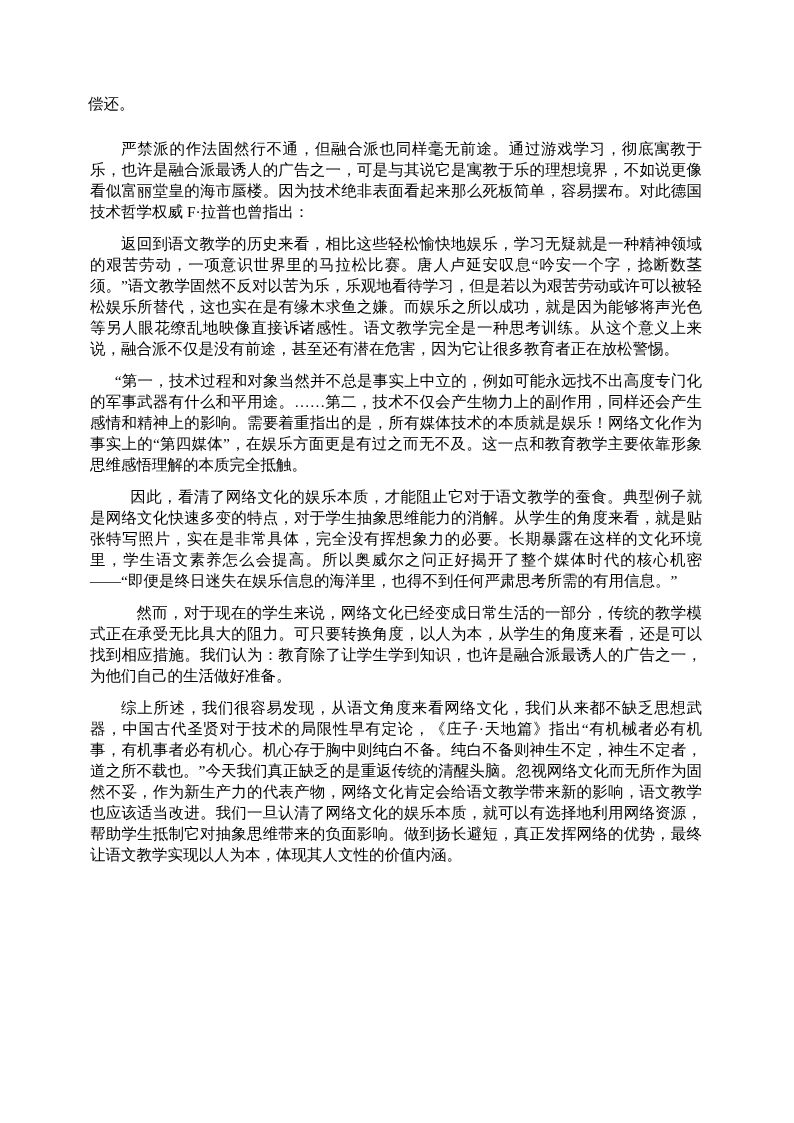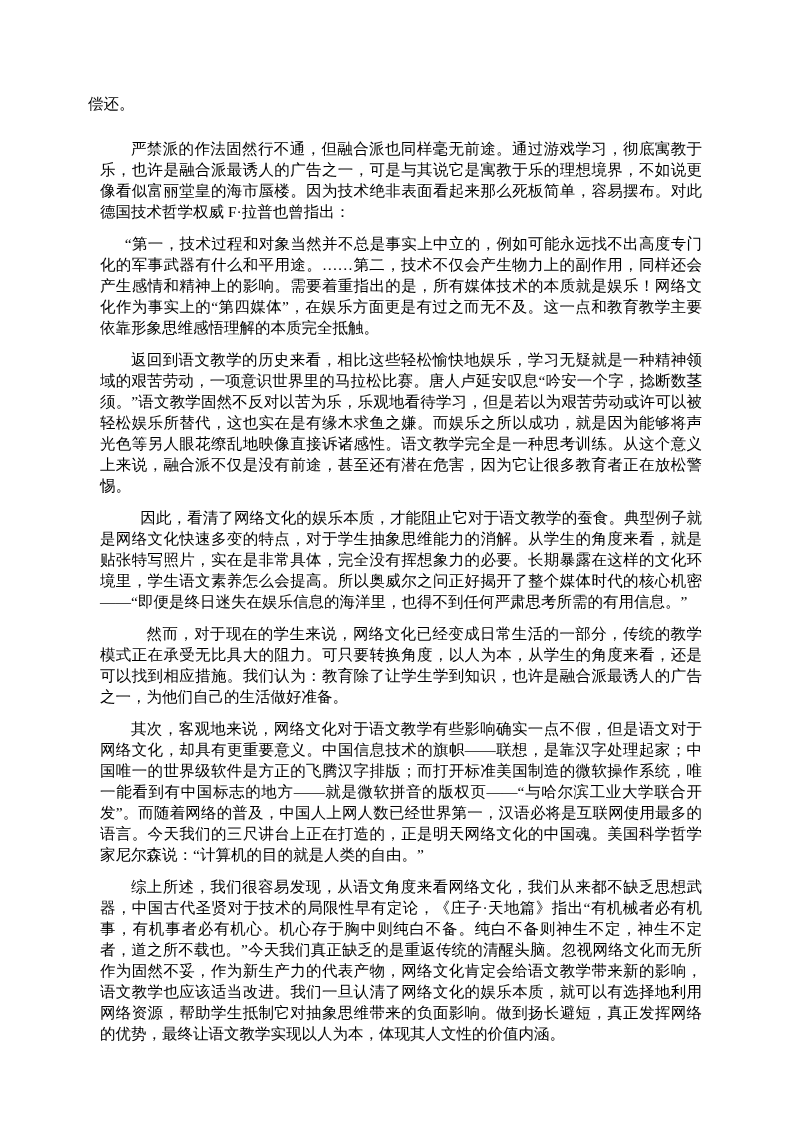--- a/index.html
+++ b/index.html
@@ -18,43 +18,42 @@
     font-family: "Liberation Serif", "DejaVu Serif", serif;
     font-size: 15.5px;
     line-height: 21px;
     color: #000000;
   }
   .fragment {
     margin: 0 0 24px 0;
     text-align: justify;
   }
   p.para {
-    margin: 0 0 11px 12px;
+    margin: 0 0 11px 2px;
     text-align: justify;
     word-break: break-all;
   }
   .indent-2  { text-indent: 2em; }
   .indent-16 { text-indent: 1.6em; }
   .indent-26 { text-indent: 2.6em; }
   .indent-3  { text-indent: 3em; }
 </style>
 </head>
 <body>
 
 <div class="page">
 
   <p class="fragment">偿还。</p>
 
   <p class="para indent-2">严禁派的作法固然行不通，但融合派也同样毫无前途。通过游戏学习，彻底寓教于乐，也许是融合派最诱人的广告之一，可是与其说它是寓教于乐的理想境界，不如说更像看似富丽堂皇的海市蜃楼。因为技术绝非表面看起来那么死板简单，容易摆布。对此德国技术哲学权威 F·拉普也曾指出：</p>
 
+  <p class="para indent-2">返回到语文教学的历史来看，相比这些轻松愉快地娱乐，学习无疑就是一种精神领域的艰苦劳动，一项意识世界里的马拉松比赛。唐人卢延安叹息“吟安一个字，捻断数茎须。”语文教学固然不反对以苦为乐，乐观地看待学习，但是若以为艰苦劳动或许可以被轻松娱乐所替代，这也实在是有缘木求鱼之嫌。而娱乐之所以成功，就是因为能够将声光色等另人眼花缭乱地映像直接诉诸感性。语文教学完全是一种思考训练。从这个意义上来说，融合派不仅是没有前途，甚至还有潜在危害，因为它让很多教育者正在放松警惕。</p>
+
   <p class="para indent-16">“第一，技术过程和对象当然并不总是事实上中立的，例如可能永远找不出高度专门化的军事武器有什么和平用途。……第二，技术不仅会产生物力上的副作用，同样还会产生感情和精神上的影响。需要着重指出的是，所有媒体技术的本质就是娱乐！网络文化作为事实上的“第四媒体”，在娱乐方面更是有过之而无不及。这一点和教育教学主要依靠形象思维感悟理解的本质完全抵触。</p>
-
-  <p class="para indent-2">返回到语文教学的历史来看，相比这些轻松愉快地娱乐，学习无疑就是一种精神领域的艰苦劳动，一项意识世界里的马拉松比赛。唐人卢延安叹息“吟安一个字，捻断数茎须。”语文教学固然不反对以苦为乐，乐观地看待学习，但是若以为艰苦劳动或许可以被轻松娱乐所替代，这也实在是有缘木求鱼之嫌。而娱乐之所以成功，就是因为能够将声光色等另人眼花缭乱地映像直接诉诸感性。语文教学完全是一种思考训练。从这个意义上来说，融合派不仅是没有前途，甚至还有潜在危害，因为它让很多教育者正在放松警惕。</p>
 
   <p class="para indent-26">因此，看清了网络文化的娱乐本质，才能阻止它对于语文教学的蚕食。典型例子就是网络文化快速多变的特点，对于学生抽象思维能力的消解。从学生的角度来看，就是贴张特写照片，实在是非常具体，完全没有挥想象力的必要。长期暴露在这样的文化环境里，学生语文素养怎么会提高。所以奥威尔之问正好揭开了整个媒体时代的核心机密——“即便是终日迷失在娱乐信息的海洋里，也得不到任何严肃思考所需的有用信息。”</p>
 
   <p class="para indent-3">然而，对于现在的学生来说，网络文化已经变成日常生活的一部分，传统的教学模式正在承受无比具大的阻力。可只要转换角度，以人为本，从学生的角度来看，还是可以找到相应措施。我们认为：教育除了让学生学到知识，也许是融合派最诱人的广告之一，为他们自己的生活做好准备。</p>
 
-  <p class="para indent-2">其次，客观地来说，网络文化对于语文教学有些影响确实一点不假，但是语文对于网络文化，却具有更重要意义。中国信息技术的旗帜——联想，是靠汉字处理起家；中国唯一的世界级软件是方正的飞腾汉字排版；而打开标准美国制造的微软操作系统，唯一能看到有中国标志的地方——就是微软拼音的版权页——“与哈尔滨工业大学联合开发”。而随着网络的普及，中国人上网人数已经世界第一，汉语必将是互联网使用最多的语言。今天我们的三尺讲台上正在打造的，正是明天网络文化的中国魂。美国科学哲学家尼尔森说：“计算机的目的就是人类的自由。”</p>
 
   <p class="para indent-2">综上所述，我们很容易发现，从语文角度来看网络文化，我们从来都不缺乏思想武器，中国古代圣贤对于技术的局限性早有定论，《庄子·天地篇》指出“有机械者必有机事，有机事者必有机心。机心存于胸中则纯白不备。纯白不备则神生不定，神生不定者，道之所不载也。”今天我们真正缺乏的是重返传统的清醒头脑。忽视网络文化而无所作为固然不妥，作为新生产力的代表产物，网络文化肯定会给语文教学带来新的影响，语文教学也应该适当改进。我们一旦认清了网络文化的娱乐本质，就可以有选择地利用网络资源，帮助学生抵制它对抽象思维带来的负面影响。做到扬长避短，真正发挥网络的优势，最终让语文教学实现以人为本，体现其人文性的价值内涵。</p>
 
 </div>
 
 </body></html>

